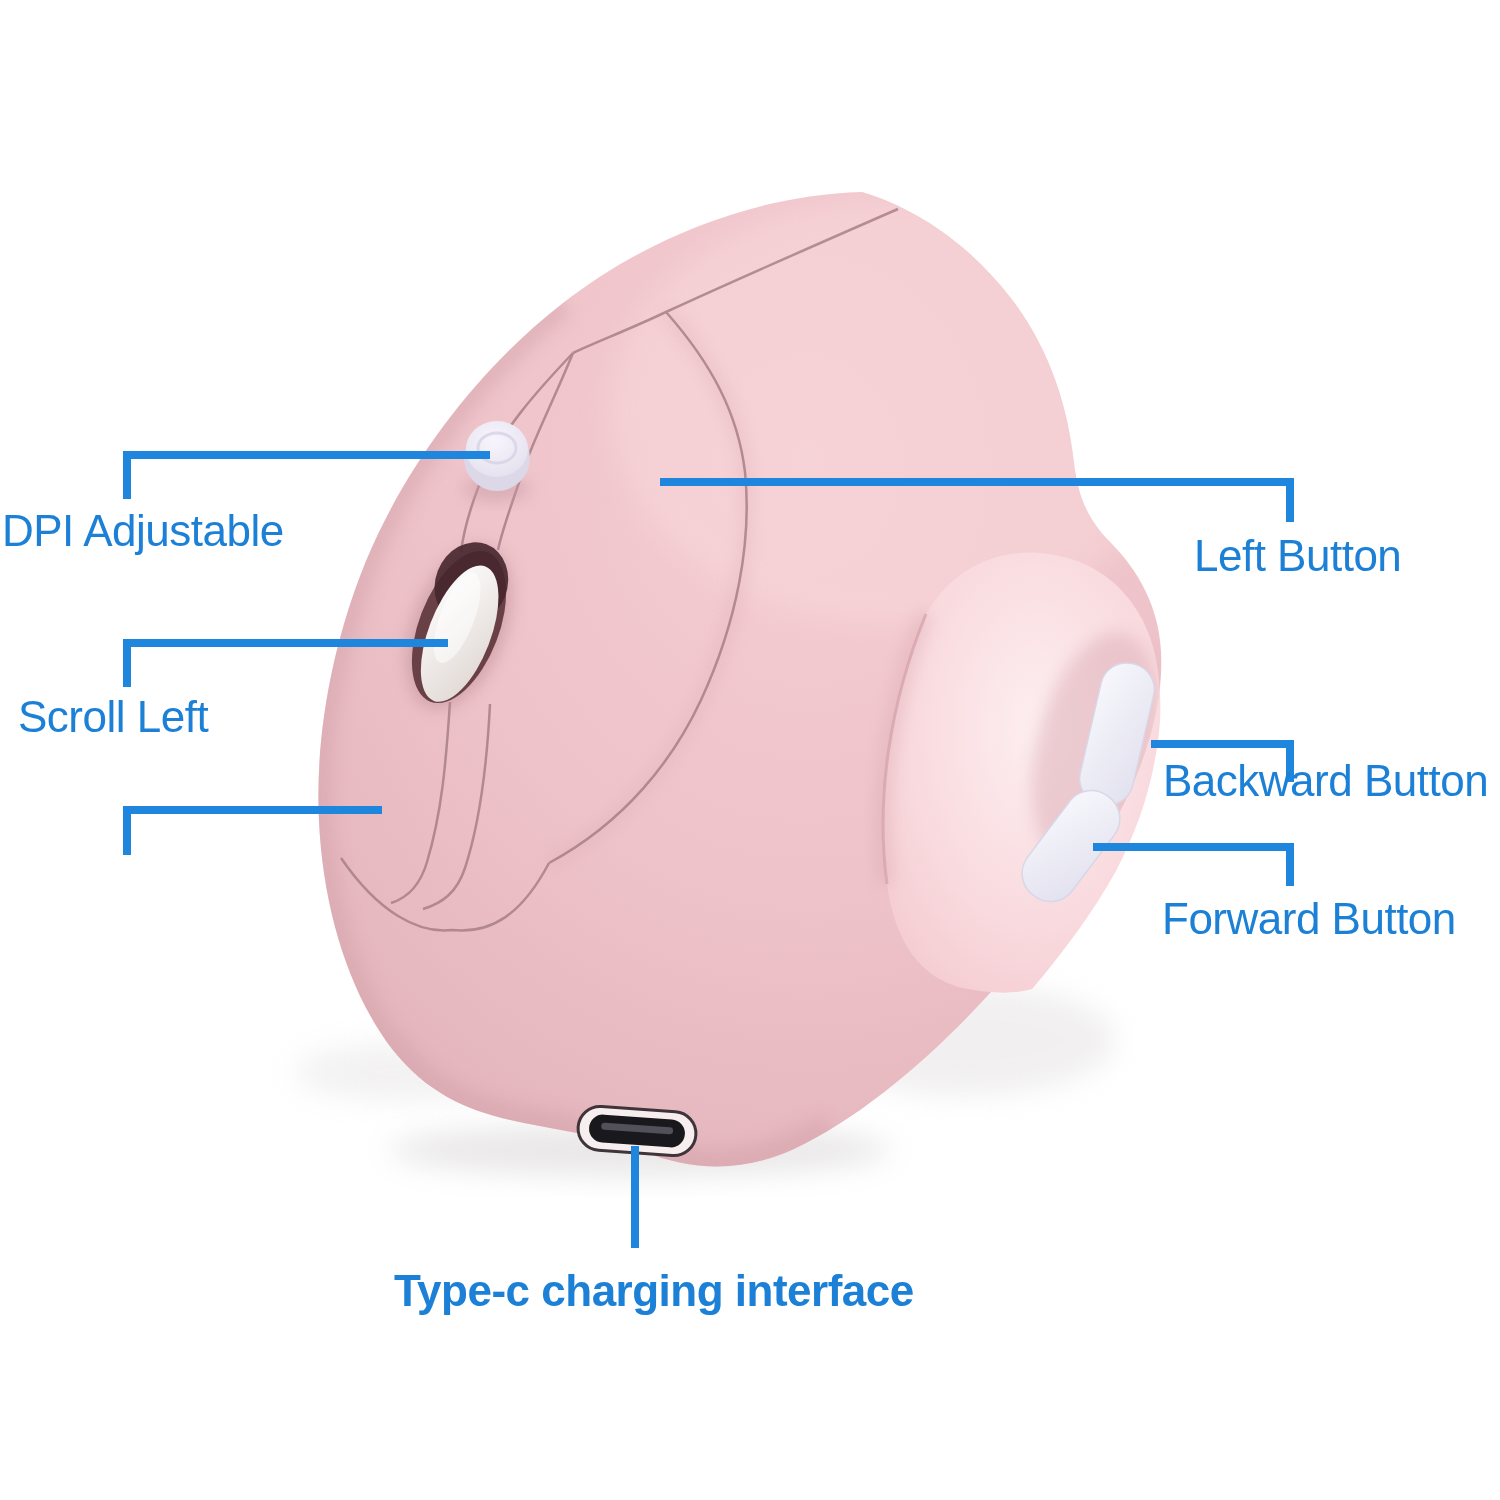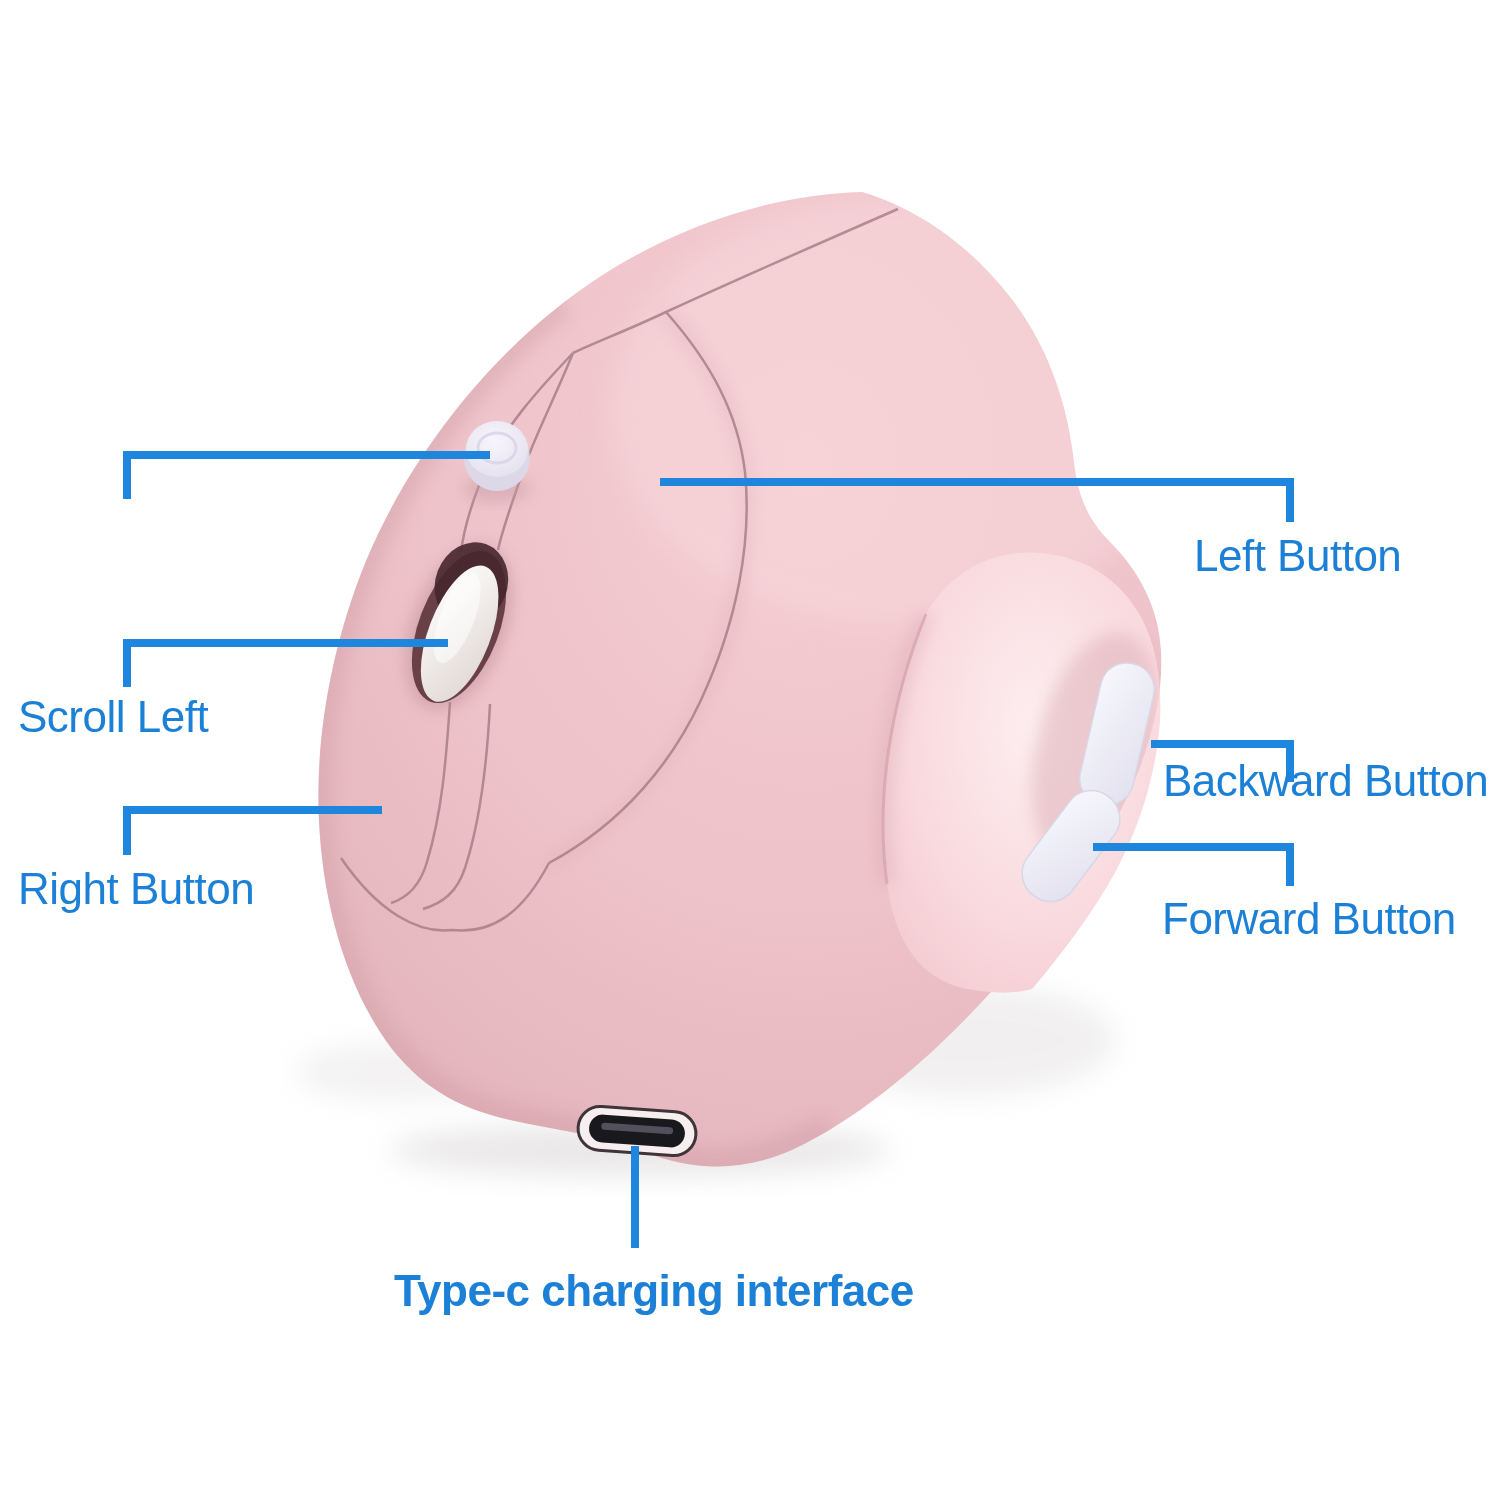--- a/index.html
+++ b/index.html
@@ -148,20 +148,20 @@
   <div class="cline" style="left:1286px; top:478px; width:8px; height:44px;"></div>
 
   <div class="cline" style="left:1151px; top:740px; width:143px; height:8px;"></div>
   <div class="cline" style="left:1286px; top:740px; width:8px; height:42px;"></div>
 
   <div class="cline" style="left:1093px; top:843px; width:201px; height:8px;"></div>
   <div class="cline" style="left:1286px; top:843px; width:8px; height:43px;"></div>
 
   <div class="cline" style="left:631px; top:1146px; width:8px; height:102px;"></div>
 
+  <div class="callout-label" style="left:2px; top:506px;">DPI Adjustable</div>
   <div class="callout-label" style="left:18px; top:692px;">Scroll Left</div>
-  <div class="callout-label" style="left:18px; top:864px;">Right Button</div>
   <div class="callout-label" style="left:1194px; top:531px;text-align:right;">Left Button</div>
   <div class="callout-label" style="left:1163px; top:756px;">Backward Button</div>
   <div class="callout-label" style="left:1162px; top:894px;text-align:center;">Forward Button</div>
   <div class="callout-label" style="left:394px; top:1266px;font-weight:bold;">Type-c charging interface</div>
 
 </div>
 
 </body></html>

